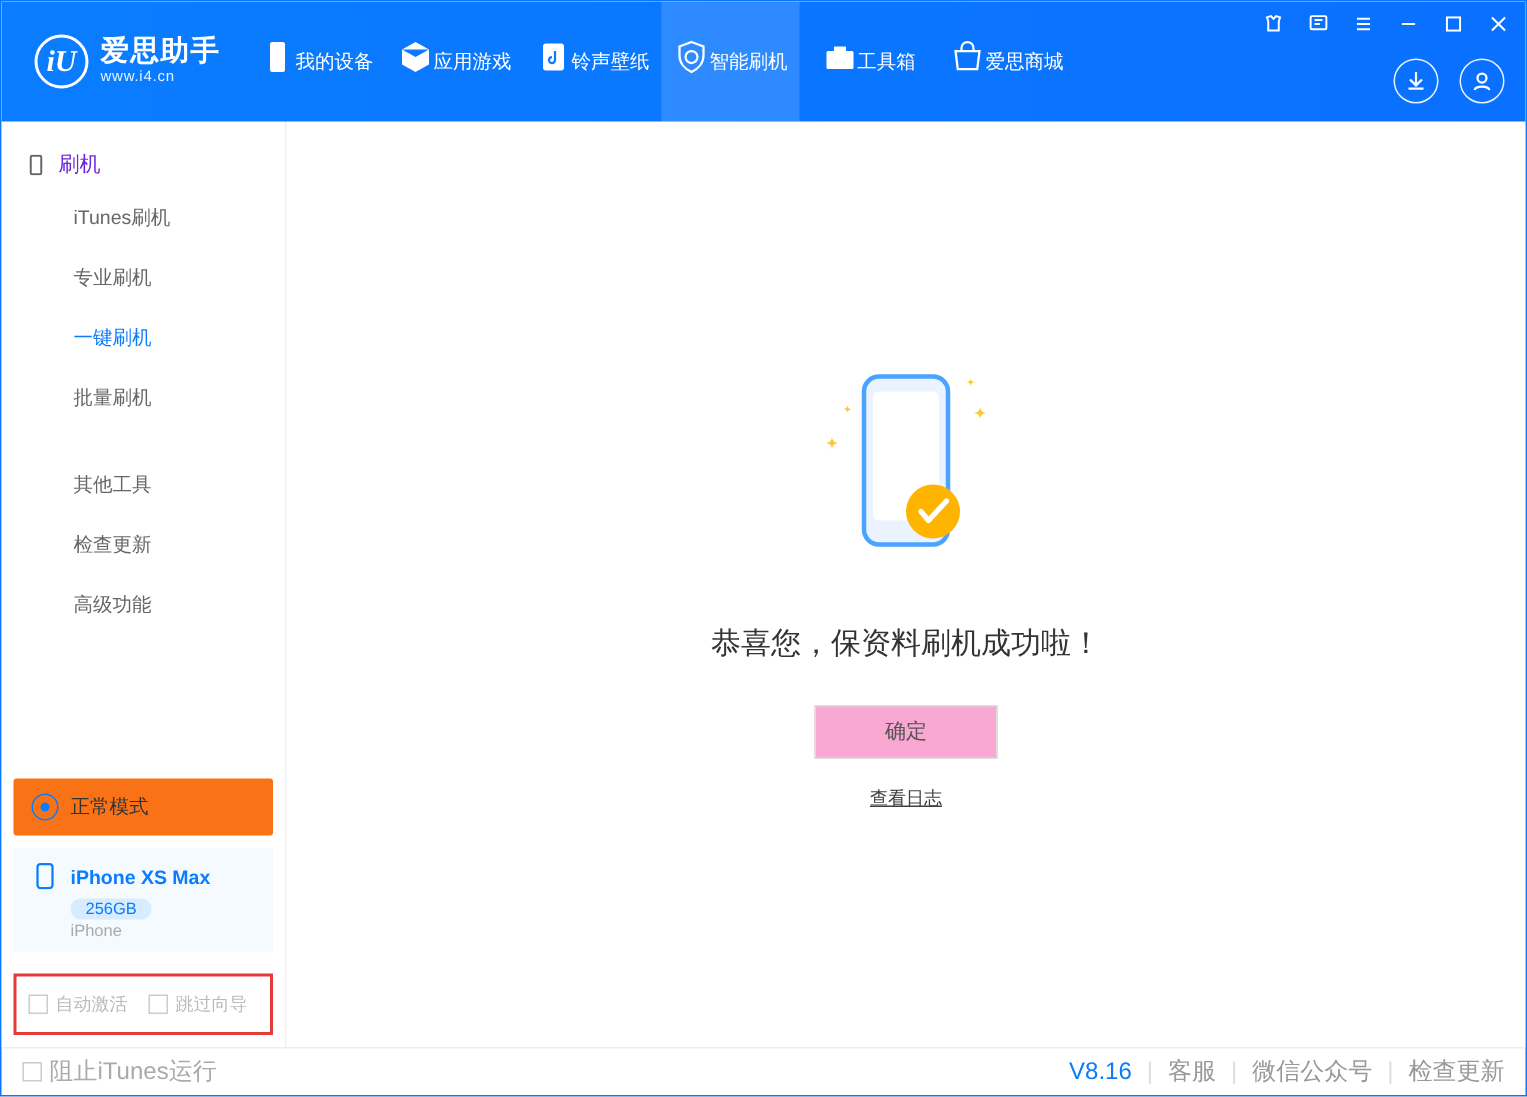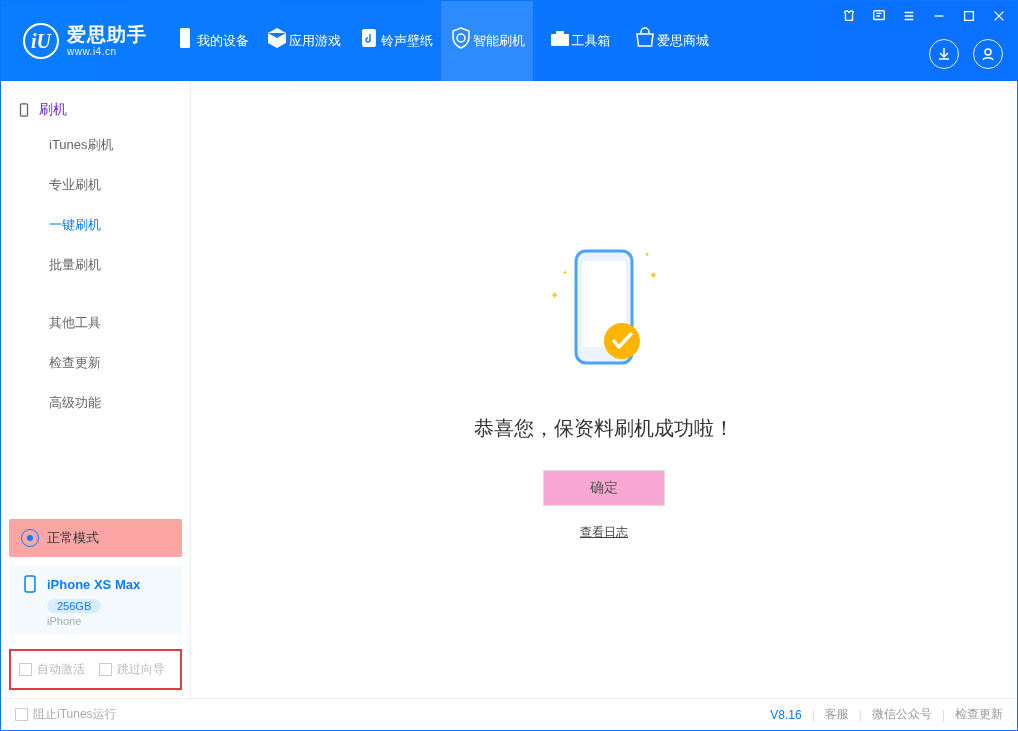--- a/index.html
+++ b/index.html
@@ -22,39 +22,39 @@
 .circ-btn { width: 30px; height: 30px; border: 1.5px solid rgba(255,255,255,0.9); border-radius: 50%; display: flex; align-items: center; justify-content: center; cursor: pointer; }
 .circ-btn svg { width: 16px; height: 16px; stroke: #fff; fill: none; stroke-width: 1.5; }
 .body { display: flex; height: calc(100% - 80px - 32px); }
 .sidebar { width: 190px; background: #fff; border-right: 1px solid #eee; display: flex; flex-direction: column; }
 .side-top { flex: 1; overflow: auto; padding-top: 8px; }
 .side-group { padding: 12px 0 6px 0; }
 .side-group-title { display: flex; align-items: center; padding: 0 16px 6px 16px; font-size: 14px; color: #6d28d9; font-weight: 500; }
 .side-group-title svg { width: 14px; height: 14px; margin-right: 8px; stroke: #666; fill: none; stroke-width: 1.5; }
 .side-item { padding: 11px 16px 11px 48px; font-size: 13px; color: #666; cursor: pointer; }
 .side-item.active { color: #0a7dff; }
-.device-panel { background: #fca5a5; margin: 8px; padding: 10px 12px; border-radius: 2px; display: flex; align-items: center; font-size: 13px; color: #333; }
+.device-panel { background: #f97316; margin: 8px; padding: 10px 12px; border-radius: 2px; display: flex; align-items: center; font-size: 13px; color: #333; }
 .device-panel .dot { width: 18px; height: 18px; border-radius: 50%; border: 1.5px solid #0a7dff; display: flex; align-items: center; justify-content: center; margin-right: 8px; }
 .device-panel .dot .inner { width: 6px; height: 6px; border-radius: 50%; background: #0a7dff; }
 .device-panel2 { background: #f5faff; margin: 0 8px 8px 8px; padding: 10px 12px 8px 12px; border-radius: 2px; }
 .dev-row { display: flex; align-items: center; }
 .dev-icon { width: 18px; height: 18px; margin-right: 8px; }
 .dev-icon svg { width: 18px; height: 18px; stroke: #0a7dff; fill: none; stroke-width: 1.5; }
 .dev-name { font-size: 13px; color: #0a7dff; font-weight: bold; }
 .dev-badge { display: inline-block; margin: 6px 0 2px 26px; padding: 1px 10px; border-radius: 10px; background: #d8ecff; color: #0a7dff; font-size: 11px; }
 .dev-type { margin-left: 26px; font-size: 11px; color: #aaa; }
 .check-row { border: 2px solid #e53b3b; margin: 6px 8px 8px 8px; padding: 10px 8px; display: flex; gap: 14px; font-size: 12px; color: #bbb; align-items: center; }
 .chk { width: 13px; height: 13px; border: 1px solid #ccc; display: inline-block; margin-right: 5px; vertical-align: middle; }
 .main { flex: 1; background: #fff; display: flex; flex-direction: column; align-items: center; justify-content: center; }
 .phone-illus { width: 120px; height: 150px; position: relative; margin-bottom: 26px; }
 .sparkle { position: absolute; color: #ffc733; font-size: 11px; }
 .msg { font-size: 20px; color: #333; margin-bottom: 28px; }
 .ok-btn { padding: 8px 46px; border: 1px solid #ddd; background: #f9a8d4; font-size: 14px; color: #555; cursor: pointer; margin-bottom: 18px; }
 .log-link { font-size: 12px; color: #404040; text-decoration: underline; cursor: pointer; }
-.statusbar { height: 32px; border-top: 1px solid #eee; display: flex; align-items: center; padding: 0 14px; font-size: 12px; color: #aaa; }
+.statusbar { height: 32px; border-top: 1px solid #eee; display: flex; align-items: center; padding: 0 14px; font-size: 16px; color: #aaa; }
 .statusbar .left { display: flex; align-items: center; flex: 1; }
 .statusbar .right { display: flex; align-items: center; gap: 10px; }
 .statusbar .sep { color: #ddd; }
 .version { color: #0a7dff; }
 .sb-link { color: #999; cursor: pointer; }
 </style>
 </head>
 <body>
 
 <div class="header">

